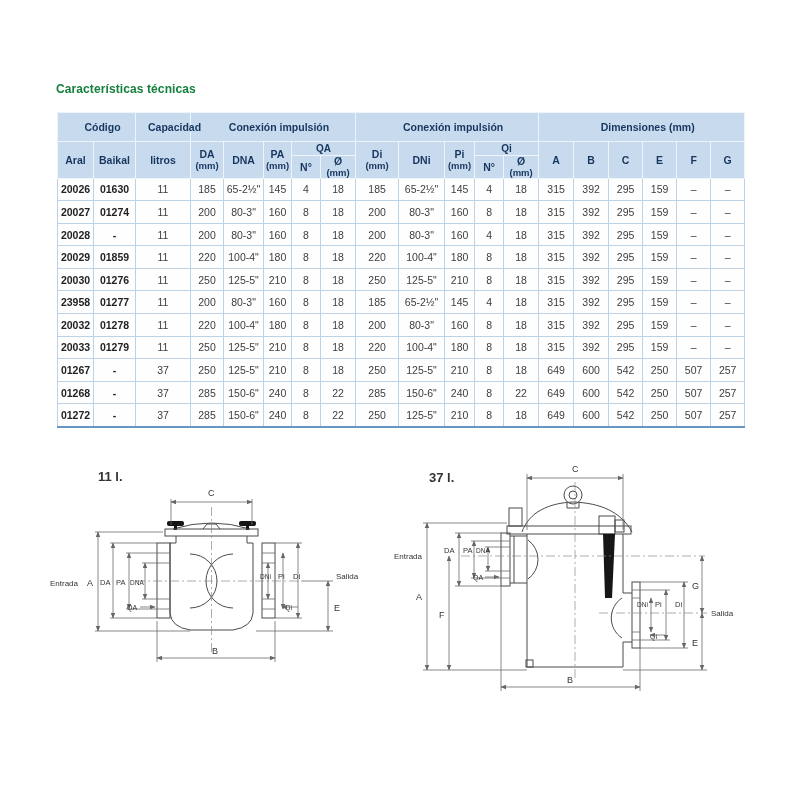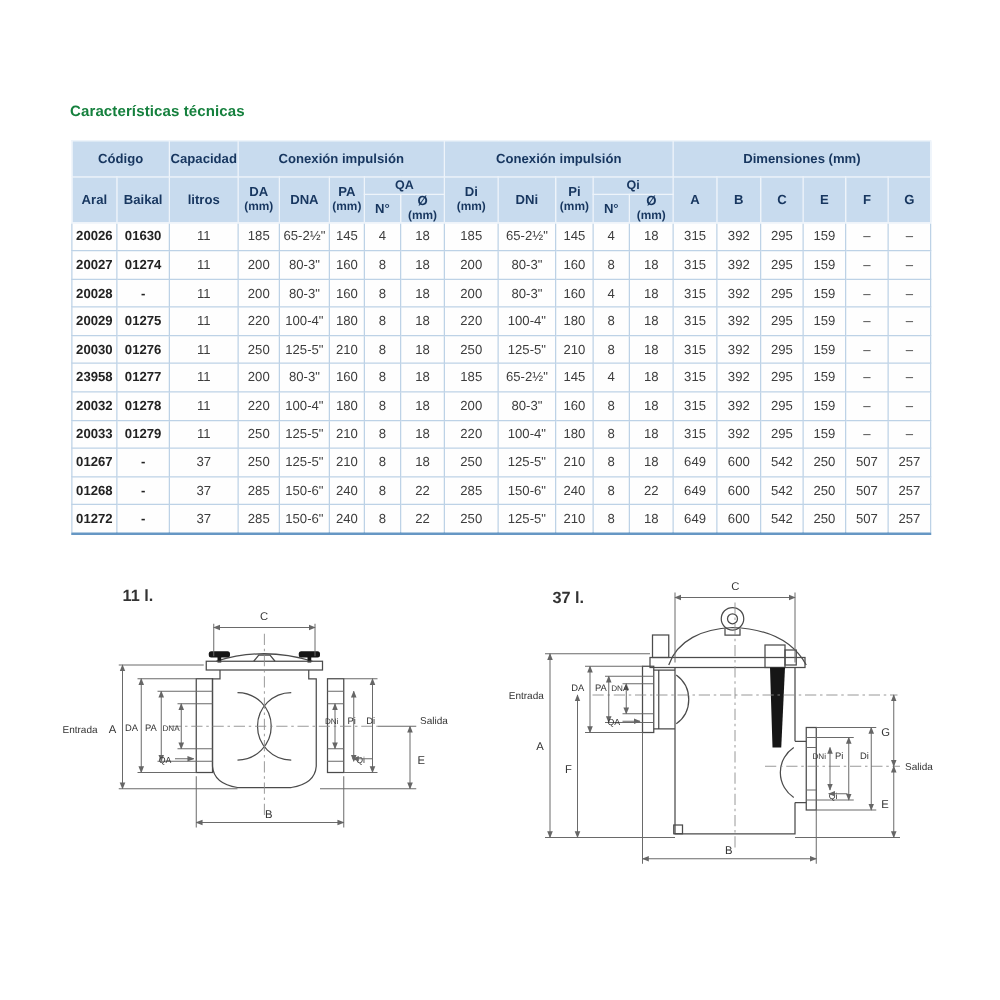--- a/index.html
+++ b/index.html
@@ -13,21 +13,21 @@
   }
   table.spec{
     position:absolute;left:57px;top:112px;width:688px;
     border-collapse:collapse;table-layout:fixed;
     border:1.5px solid #85abd0;border-bottom:2.5px solid #6697c4;
   }
   table.spec th{
     background:#c8dbee;color:#17365f;font-size:10.5px;font-weight:bold;
     border:1px solid #eef4fa;text-align:center;padding:0;line-height:1.15;
   }
-  table.spec tr.hr1 th{height:28px;}
+  table.spec tr.hr1 th{height:28px;padding-left:12px;}
   table.spec tr.hr2 th.qa{height:13px;font-size:10px;}
   table.spec tr.hr3 th{height:19px;}
   table.spec th .sub{font-size:9.5px;line-height:1.05;}
   table.spec th .l1{line-height:1.1;}
   table.spec td{
     background:#fefefe;border:1px solid #bdd2e6;color:#3d3d3d;
     font-size:10.5px;text-align:center;height:21.6px;padding:0;white-space:nowrap;
   }
   table.spec td.code{font-weight:bold;color:#222;}
   .diagram{position:absolute;}
@@ -175,21 +175,21 @@
         <td>18</td>
         <td>315</td>
         <td>392</td>
         <td>295</td>
         <td>159</td>
         <td>–</td>
         <td>–</td>
       </tr>
       <tr>
         <td class="code">20029</td>
-        <td class="code">01275</td>
+        <td class="code">01859</td>
         <td>11</td>
         <td>220</td>
         <td>100-4"</td>
         <td>180</td>
         <td>8</td>
         <td>18</td>
         <td>220</td>
         <td>100-4"</td>
         <td>180</td>
         <td>8</td>
@@ -427,21 +427,21 @@
     <path class="dim" d="M117 166 L117 207 M235 166 L235 207"></path>
     <line class="dim" x1="117" y1="203" x2="235" y2="203" marker-start="url(#arL)" marker-end="url(#arL)"></line>
     <text x="172" y="199" font-size="9">B</text>
 
     <text x="10" y="131" font-size="8">Entrada</text>
     <text x="296" y="124" font-size="8">Salida</text>
   </g>
 </svg>
 </div>
 
-<div class="diagram" style="left:402px;top:450px;width:395px;height:300px">
+<div class="diagram" style="left:389px;top:450px;width:395px;height:300px">
 <svg width="395" height="300" viewBox="0 0 395 300">
   <defs>
     <marker id="arR" viewBox="0 0 10 10" refX="9" refY="5" markerWidth="7" markerHeight="7" orient="auto-start-reverse">
       <path d="M0,1 L10,5 L0,9 z" fill="#666"></path>
     </marker>
   </defs>
   <text x="40" y="32" font-size="13" font-weight="bold">37 l.</text>
 
   <g>
 

